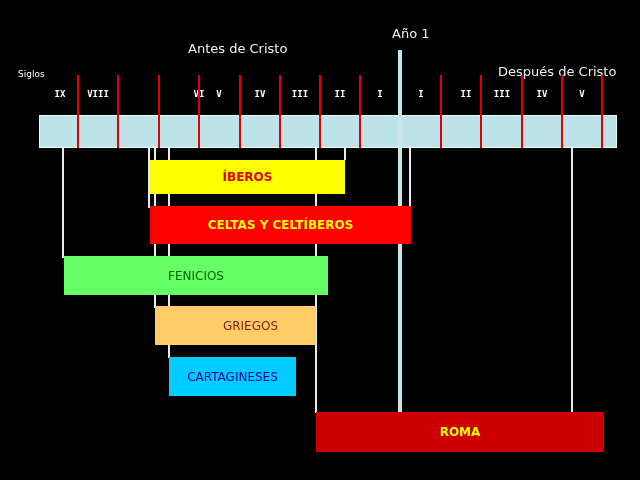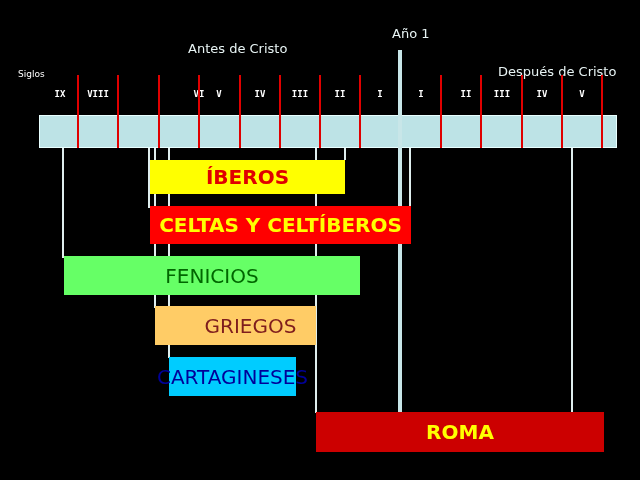--- a/index.html
+++ b/index.html
@@ -4,21 +4,21 @@
 <style>
   html,body{margin:0;padding:0;background:#000;}
   body{width:640px;height:480px;position:relative;overflow:hidden;font-family:"DejaVu Sans",sans-serif;}
   .abs{position:absolute;}
   .label-head{color:#e8f4f4;font-size:13px;}
   .siglos{color:#fff;font-size:9px;font-weight:normal;}
   .roman{color:#fff;font-size:9px;font-weight:bold;font-family:"DejaVu Sans Mono",monospace;width:40px;text-align:center;top:89px;}
   .timebar{left:39px;top:115px;width:578px;height:33px;background:#bde3e6;border:1px solid #e8ffff;box-sizing:border-box;}
   .red{width:2px;background:#e00000;}
   .vline{width:2px;background:#dfeeee;}
-  .band{display:flex;align-items:center;justify-content:center;font-size:20px;font-weight:bold;box-sizing:border-box;}
+  .band{display:flex;align-items:center;justify-content:center;font-size:12px;font-weight:bold;box-sizing:border-box;}
 </style>
 </head>
 <body>
 
 <div>
 
   <div class="abs label-head" style="left:166px;top:41px;margin-left:22px;">Antes de Cristo</div>
   <div class="abs label-head" style="left:392px;top:26px;">Año 1</div>
   <div class="abs label-head" style="left:498px;top:47px;margin-top:17px;">Después de Cristo</div>
   <div class="abs siglos" style="left:18px;top:69px;">Siglos</div>
@@ -64,21 +64,21 @@
   <div class="abs vline" style="left:344px;top:148px;height:12px;"></div>
   <div class="abs vline" style="left:409px;top:148px;height:60px;"></div>
   <div class="abs vline" style="left:571px;top:148px;height:265px;"></div>
 
   <div class="abs band" style="left:150px;top:160px;width:195px;height:34px;background:#ffff00;color:#e00000;">
       <span>ÍBEROS</span>
     </div>
   <div class="abs band" style="left:150px;top:206px;width:261px;height:38px;background:#ff0000;color:#ffff00;text-align:center;">
       <span>CELTAS Y CELTÍBEROS</span>
     </div>
-  <div class="abs band" style="left:64px;top:256px;width:296px;height:39px;background:#66ff66;color:#006600;font-weight:normal;">
+  <div class="abs band" style="left:64px;top:256px;width:264px;height:39px;background:#66ff66;color:#006600;font-weight:normal;">
       <span>FENICIOS</span>
     </div>
   <div class="abs band" style="left:155px;top:306px;width:161px;height:39px;background:#ffcc66;color:#7f1d1d;font-weight:normal;padding-left:30px;">
       <span>GRIEGOS</span>
     </div>
   <div class="abs band" style="left:169px;top:357px;width:127px;height:39px;background:#00ccff;color:#000099;font-weight:normal;">
       <span>CARTAGINESES</span>
     </div>
   <div class="abs band" style="left:316px;top:412px;width:288px;height:40px;background:#cc0000;color:#ffff00;">
       <span>ROMA</span>

